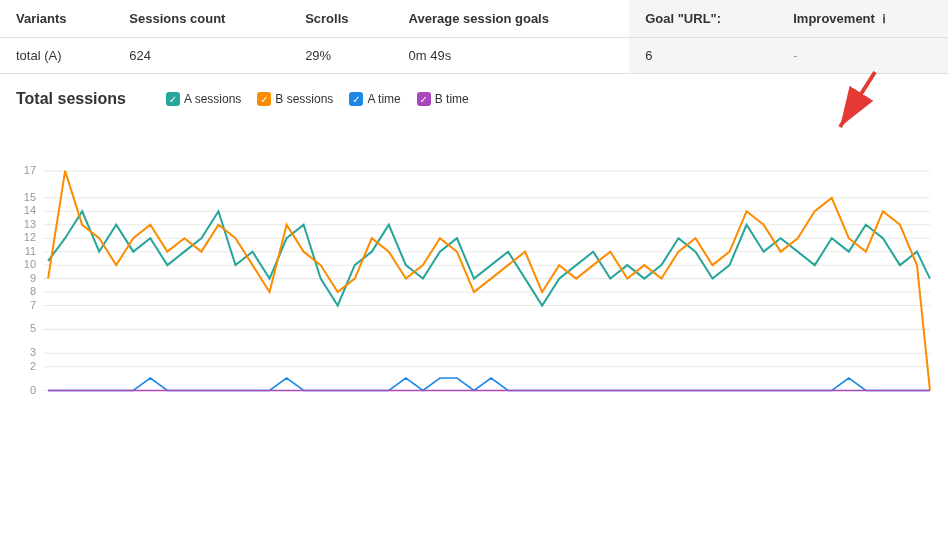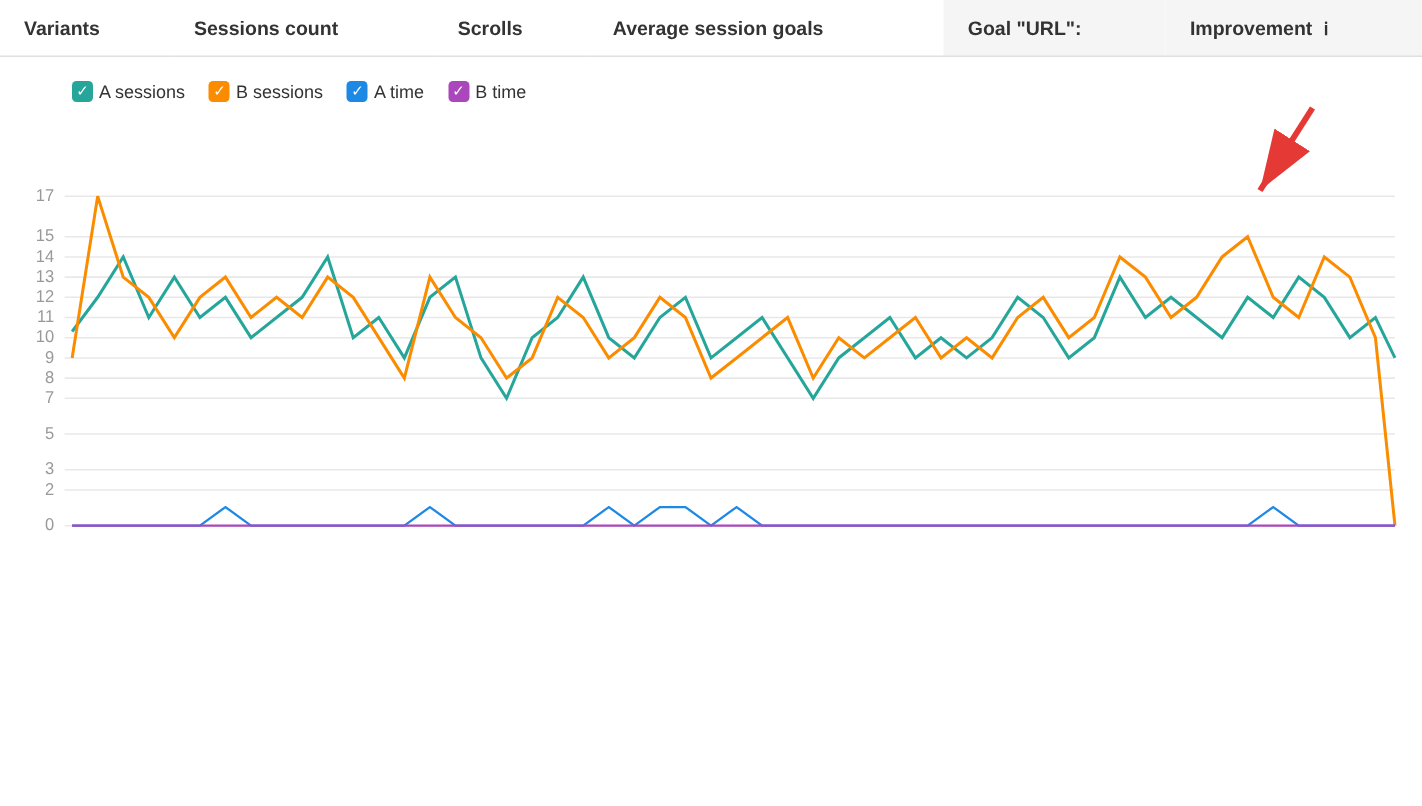--- a/index.html
+++ b/index.html
@@ -38,38 +38,49 @@
         <th>Scrolls</th>
         <th>Average session goals</th>
         <th class="goal-col">Goal "URL":</th>
         <th class="improvement-col">
           <span>Improvement</span>
           <span style="margin-left:4px; cursor:pointer; font-size:12px;">ℹ</span>
         </th>
       </tr>
     </thead>
     <tbody>
+      <tr>
+        <td>total (A)</td>
+        <td>624</td>
+        <td>29%</td>
+        <td>0m 49s</td>
+        <td class="goal-col">6</td>
+        <td class="improvement-col">
+          <span class="dash">-</span>
+        </td>
+      </tr>
     </tbody>
   </table>
 
   <div style="position:absolute; top: 62px; right: 58px; pointer-events:none;">
     <svg width="70" height="80" viewBox="0 0 70 80">
 
       <defs>
         <marker id="arrowhead" markerWidth="10" markerHeight="7" refX="10" refY="3.5" orient="auto">
           <polygon points="0 0, 10 3.5, 0 7" fill="#e53935"></polygon>
         </marker>
       </defs>
       <line x1="55" y1="10" x2="20" y2="65" stroke="#e53935" stroke-width="4" marker-end="url(#arrowhead)"></line>
     </svg>
   </div>
 </div>
 
 <div class="chart-section">
   <div style="display:flex; align-items:center; padding: 0 8px;">
+    <div class="chart-title">Total sessions</div>
     <div class="legend" style="padding-left:40px;">
       <div class="legend-item">
         <div class="legend-check" style="background:#26a69a;">✓</div>
         <span>A sessions</span>
       </div>
       <div class="legend-item">
         <div class="legend-check" style="background:#fb8c00;">✓</div>
         <span>B sessions</span>
       </div>
       <div class="legend-item">

